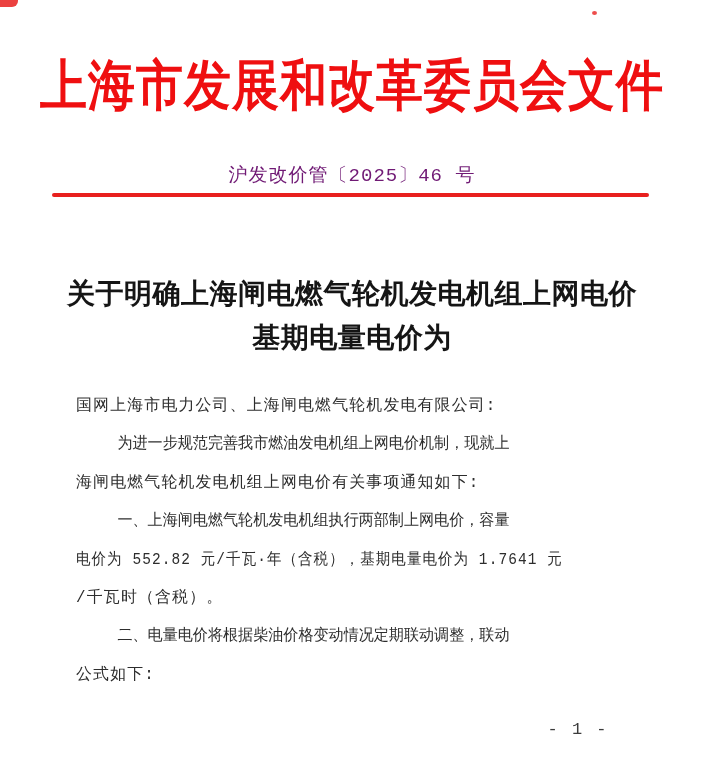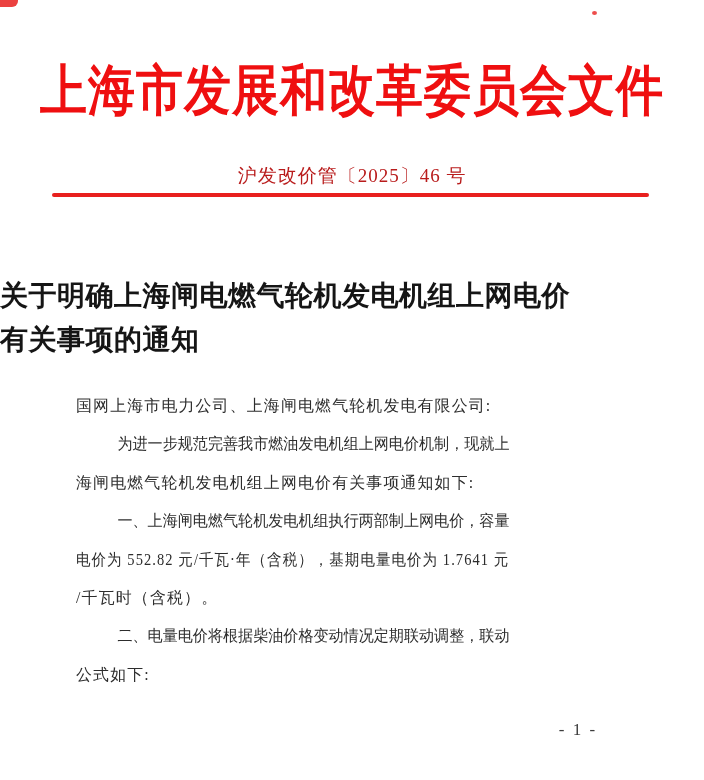--- a/index.html
+++ b/index.html
@@ -6,21 +6,21 @@
     margin: 0;
     padding: 0;
     background: #ffffff;
   }
   .page {
     position: relative;
     width: 704px;
     height: 780px;
     background: var(--page-bg, #ffffff);
     overflow: hidden;
-    font-family: Liberation Serif, serif;
+    font-family: Liberation Mono, monospace;
   }
   
   .speck-tl {
     position: absolute;
     left: -4px; top: -3px;
     width: 22px; height: 10px;
     background: var(--rule-red, #e8201e);
     border-radius: 0 0 6px 2px;
     opacity: 0.85;
   }
@@ -47,34 +47,35 @@
     white-space: nowrap;
   }
   .doc-number {
     position: absolute;
     top: 164px; left: 0;
     width: 100%;
     text-align: center;
     font-size: 19px;
     line-height: 24px;
     letter-spacing: 1px;
-    color: #b91c1c;
+    color: #701a75;
     white-space: nowrap;
   }
   .red-rule {
     position: absolute;
     top: 193px; left: 52px;
     width: 597px; height: 4px;
     background: var(--rule-red, #e8201e);
     border-radius: 2px;
   }
   .doc-title {
     position: absolute;
     top: 274px; left: 0;
     width: 100%;
+    text-align: center;
     font-size: 28px;
     line-height: 44px;
     font-weight: 700;
     letter-spacing: 0.5px;
     color: var(--title-black, #151515);
   }
   .body-block {
     position: absolute;
     top: 387px; left: 76px;
     width: 560px;
@@ -110,21 +111,21 @@
   <div class="speck-tr"></div>
 
   <div class="org-title">上海市发展和改革委员会文件</div>
 
   <div class="doc-number">沪发改价管〔2025〕46 号</div>
 
   <div class="red-rule"></div>
 
   <div class="doc-title">
     <div>关于明确上海闸电燃气轮机发电机组上网电价</div>
-    <div>有关事项的通知</div>
+    <div>基期电量电价为</div>
   </div>
 
   <div class="body-block" id="body-lines">
       <div class="body-line" style="transform-origin: left center; transform: scaleX(0.992857);">国网上海市电力公司、上海闸电燃气轮机发电有限公司:</div>
       <div class="body-line indent" style="transform-origin: left center; transform: scaleX(0.942373);">为进一步规范完善我市燃油发电机组上网电价机制，现就上</div>
       <div class="body-line" style="transform-origin: left center; transform: scaleX(0.992857);">海闸电燃气轮机发电机组上网电价有关事项通知如下:</div>
       <div class="body-line indent" style="transform-origin: left center; transform: scaleX(0.942373);">一、上海闸电燃气轮机发电机组执行两部制上网电价，容量</div>
       <div class="body-line" style="transform-origin: left center; transform: scaleX(0.904065);">电价为 552.82 元/千瓦·年（含税），基期电量电价为 1.7641 元</div>
       <div class="body-line" style="transform-origin: left center; transform: scaleX(0.992857);">/千瓦时（含税）。</div>
       <div class="body-line indent" style="transform-origin: left center; transform: scaleX(0.942373);">二、电量电价将根据柴油价格变动情况定期联动调整，联动</div>

